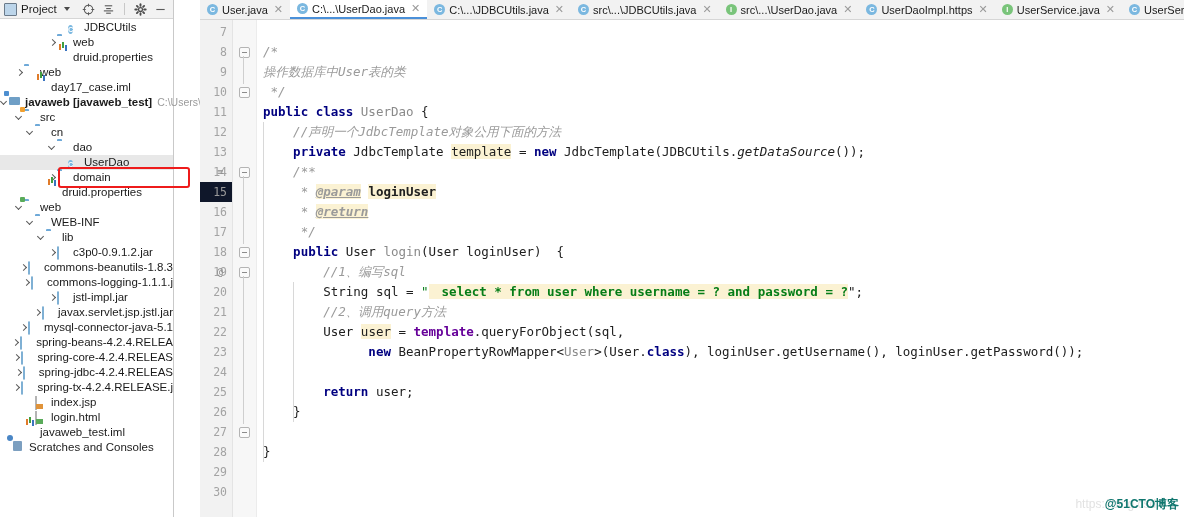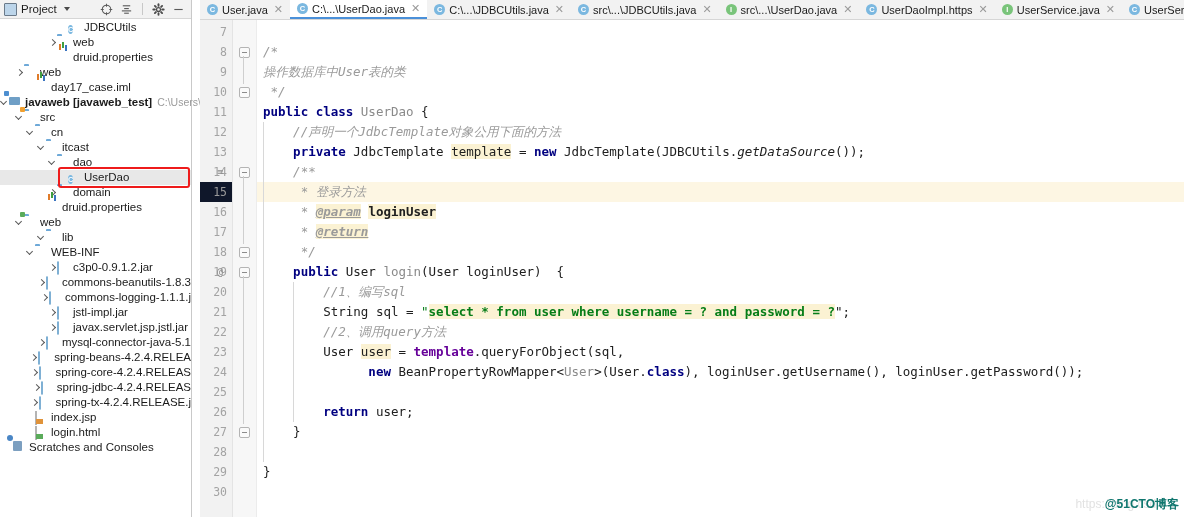--- a/index.html
+++ b/index.html
@@ -7,21 +7,21 @@
     width:1184px;height:517px;overflow:hidden;
     background:#ffffff;
     font-family:"Liberation Sans", sans-serif;
     font-size:12px;color:#000;
     -webkit-font-smoothing:antialiased;
   }
   .app{position:relative;width:1184px;height:517px;}
 
   
   .left{
-    position:absolute;left:0;top:0;width:192px;height:517px;
+    position:absolute;left:0;top:0;width:174px;height:517px;
     background:#ffffff;border-right:1px solid #c9c9c9;
     box-sizing:border-box;
   }
   .proj-toolbar{
     height:19px;display:flex;align-items:center;
     background:#f2f2f2;border-bottom:1px solid #d6d6d6;
     padding:0 4px;box-sizing:border-box;
   }
   .proj-label{display:flex;align-items:center;gap:4px;font-size:11.5px;color:#1c1c1c;}
   .proj-square{
@@ -186,21 +186,21 @@
     font-size:12.5px;padding-left:6px;
   }
   .cline.hl{background:#fdf6e3;}
   .kw{color:#000080;font-weight:bold;}
   .cmt{color:#9a9a9a;font-style:italic;}
   .jdoc-tag{color:#9a9a9a;font-weight:bold;font-style:italic;text-decoration:underline;background:#fbf2d3;}
   .str{color:#067d17;}
   .cls-n{color:#8a8a8a;}
   .plain{color:#202020;}
   .hlt{background:#fbf2d3;}
-  .str-hl{background:#fbf2d3;color:#067d17;font-weight:bold;}
+  .str-hl{background:#fbf2d3;color:#067d17;font-weight:bold;padding-left:13px;}
   .indentline{
     position:absolute;width:1px;background:#d8d8d8;
   }
   .watermark{
     position:absolute;right:5px;bottom:5px;font-size:12px;color:#e2e2e2;
     font-family:"Liberation Sans",sans-serif;white-space:nowrap;
   }
   .watermark .w2{color:#0f766e;font-weight:bold;margin-left:-58px;}
 </style>
 </head>
@@ -294,26 +294,20 @@
           <span class="ico"><span class="folder src"></span></span>
           <span class="lbl">src</span>
         </div>
         <div class="trow">
           <span style="display:inline-block;width:26px"></span>
           <span class="arrow d"></span>
           <span class="ico"><span class="folder"></span></span>
           <span class="lbl">cn</span>
         </div>
         <div class="trow">
-          <span style="display:inline-block;width:37px"></span>
-          <span class="arrow d"></span>
-          <span class="ico"><span class="folder"></span></span>
-          <span class="lbl">itcast</span>
-        </div>
-        <div class="trow">
           <span style="display:inline-block;width:48px"></span>
           <span class="arrow d"></span>
           <span class="ico"><span class="folder"></span></span>
           <span class="lbl">dao</span>
         </div>
         <div class="trow sel">
           <span style="display:inline-block;width:59px"></span>
           <span class="arrow"></span>
           <span class="ico"><span class="cls">C</span></span>
           <span class="lbl">UserDao</span>
@@ -330,30 +324,30 @@
           <span class="ico"><span class="props"></span></span>
           <span class="lbl">druid.properties</span>
         </div>
         <div class="trow">
           <span style="display:inline-block;width:15px"></span>
           <span class="arrow d"></span>
           <span class="ico"><span class="folder web"></span></span>
           <span class="lbl">web</span>
         </div>
         <div class="trow">
+          <span style="display:inline-block;width:26px"></span>
+          <span class="arrow d"></span>
+          <span class="ico"><span class="folder"></span></span>
+          <span class="lbl">WEB-INF</span>
+        </div>
+        <div class="trow">
           <span style="display:inline-block;width:37px"></span>
           <span class="arrow d"></span>
           <span class="ico"><span class="folder"></span></span>
           <span class="lbl">lib</span>
-        </div>
-        <div class="trow">
-          <span style="display:inline-block;width:26px"></span>
-          <span class="arrow d"></span>
-          <span class="ico"><span class="folder"></span></span>
-          <span class="lbl">WEB-INF</span>
         </div>
         <div class="trow">
           <span style="display:inline-block;width:48px"></span>
           <span class="arrow r"></span>
           <span class="ico"><span class="jar"></span></span>
           <span class="lbl">c3p0-0.9.1.2.jar</span>
         </div>
         <div class="trow">
           <span style="display:inline-block;width:48px"></span>
           <span class="arrow r"></span>
@@ -412,20 +406,26 @@
           <span style="display:inline-block;width:26px"></span>
           <span class="arrow"></span>
           <span class="ico"><span class="pagefile"></span></span>
           <span class="lbl">index.jsp</span>
         </div>
         <div class="trow">
           <span style="display:inline-block;width:26px"></span>
           <span class="arrow"></span>
           <span class="ico"><span class="pagefile html"></span></span>
           <span class="lbl">login.html</span>
+        </div>
+        <div class="trow">
+          <span style="display:inline-block;width:15px"></span>
+          <span class="arrow"></span>
+          <span class="ico"><span class="props"></span></span>
+          <span class="lbl">javaweb_test.iml</span>
         </div>
         <div class="trow">
           <span style="display:inline-block;width:4px"></span>
           <span class="arrow"></span>
           <span class="ico"><span class="scratch"></span></span>
           <span class="lbl">Scratches and Consoles</span>
         </div>
       </div>
     <div class="redbox" id="redbox" style="left: 58px; top: 167px; width: 132px; height: 21px;"></div>
   </div>
@@ -545,21 +545,20 @@
         </div>
       <div class="code" id="code">
           <div class="cline"></div>
           <div class="cline"><span class="cmt">/*</span></div>
           <div class="cline"><span class="cmt">操作数据库中User表的类</span></div>
           <div class="cline"><span class="cmt"> */</span></div>
           <div class="cline"><span class="kw">public class</span> <span class="cls-n">UserDao</span> <span class="plain">{</span></div>
           <div class="cline">    <span class="cmt">//声明一个JdbcTemplate对象公用下面的方法</span></div>
           <div class="cline">    <span class="kw">private</span> <span class="plain">JdbcTemplate</span> <span class="hlt plain">template</span> <span class="plain">=</span> <span class="kw">new</span> <span class="plain">JdbcTemplate(JDBCUtils.</span><span class="cmt" style="font-style:italic;color:#202020">getDataSource</span><span class="plain">());</span></div>
           <div class="cline">    <span class="cmt">/**</span></div>
-          <div class="cline hl">     <span class="cmt">* 登录方法</span></div>
           <div class="cline">     <span class="cmt">* </span><span class="jdoc-tag">@param</span> <span class="hlt plain" style="font-weight:bold">loginUser</span></div>
           <div class="cline">     <span class="cmt">* </span><span class="jdoc-tag">@return</span></div>
           <div class="cline">     <span class="cmt">*/</span></div>
           <div class="cline">    <span class="kw">public</span> <span class="plain">User</span> <span class="cls-n">login</span><span class="plain">(User loginUser)  {</span></div>
           <div class="cline">        <span class="cmt">//1、编写sql</span></div>
           <div class="cline">        <span class="plain">String sql = </span><span class="str">"</span><span class="str-hl">select * from user where username = ? and password = ?</span><span class="plain">"</span><span class="plain">;</span></div>
           <div class="cline">        <span class="cmt">//2、调用query方法</span></div>
           <div class="cline">        <span class="plain">User </span><span class="hlt plain">user</span><span class="plain"> = </span><span class="kw" style="color:#660099">template</span><span class="plain">.queryForObject(sql,</span></div>
           <div class="cline">              <span class="kw">new</span> <span class="plain">BeanPropertyRowMapper&lt;</span><span class="cls-n">User</span><span class="plain">&gt;(User.</span><span class="kw">class</span><span class="plain">), loginUser.getUsername(), loginUser.getPassword());</span></div>
           <div class="cline"></div>

